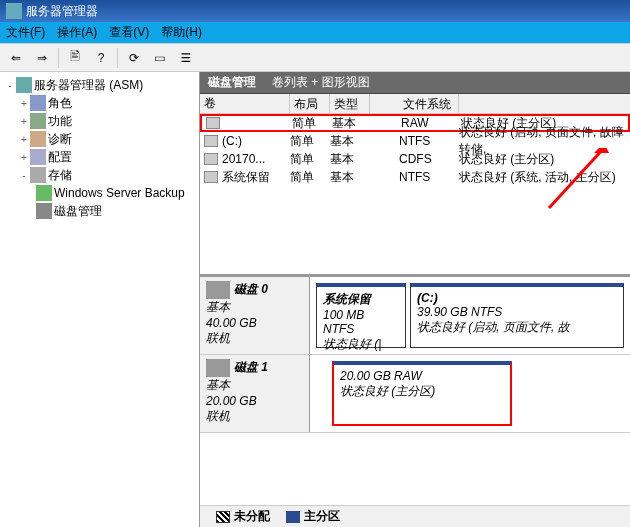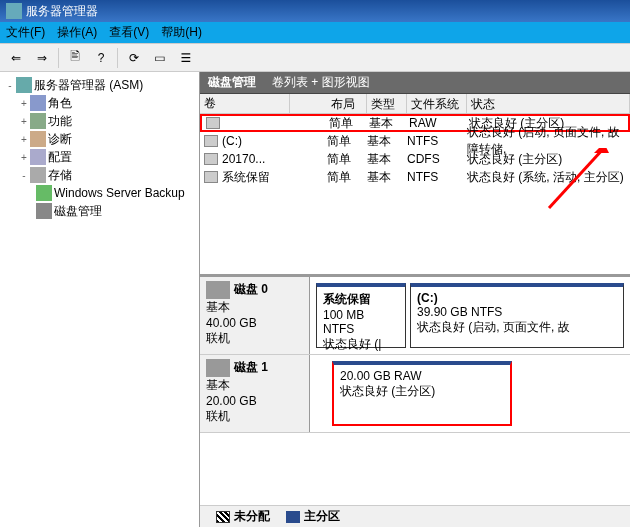--- a/index.html
+++ b/index.html
@@ -28,28 +28,28 @@
 .ic-disk { background: #888; }
 .right { flex: 1; display: flex; flex-direction: column; background: #fff; }
 .right-header { background: #6a6a6a; color: #fff; height: 22px; display: flex; align-items: center; padding: 0 8px; gap: 16px; border-bottom: 1px solid #444; }
 .right-header strong { font-weight: bold; }
 .vol-table { flex: 0 0 auto; }
 .vol-head { display: flex; background: #f0f0f0; border-bottom: 1px solid #ccc; height: 20px; }
 .vol-head div { border-right: 1px solid #ccc; padding: 2px 4px; }
 .vol-row { display: flex; height: 18px; align-items: center; }
 .vol-row.highlight { border: 2px solid red; }
 .col-name { width: 90px; padding-left: 4px; display: flex; align-items: center; }
-.col-layout { width: 40px; margin-left: 37px; }
+.col-layout { width: 40px; }
 .col-type { width: 40px; }
-.col-fs { width: 60px; }
+.col-fs { width: 60px; margin-left: 29px; }
 .col-status { flex: 1; }
 .vol-icon { width: 14px; height: 12px; background: #ccc; border: 1px solid #888; margin-right: 4px; display: inline-block; }
 .vol-area { height: 160px; overflow: hidden; position: relative; }
 .arrow { position: absolute; right: 16px; top: 34px; width: 70px; height: 70px; pointer-events: none; }
-.disk-panel { border-top: 3px solid #999; flex: 1; overflow: hidden; }
+.disk-panel { border-top: 3px solid #999; flex: 1; overflow: hidden; font-style: italic; }
 .disk-row { display: flex; border-bottom: 1px solid #ccc; height: 78px; }
 .disk-label { width: 110px; background: #f0f0f0; padding: 4px 6px; border-right: 1px solid #999; }
 .disk-label .dicon { width: 24px; height: 18px; background: #999; display: inline-block; vertical-align: middle; margin-right: 4px; }
 .disk-parts { flex: 1; display: flex; padding: 6px; gap: 4px; }
 .part { border: 1px solid #333; padding: 4px 6px; font-size: 11px; }
 .part.blue { border-top: 4px solid #2a4b8d; }
 .part.red { border: 2px solid red; border-top: 4px solid #2a4b8d; margin-left: 16px; }
 .legend { background: #f0f0f0; height: 22px; display: flex; align-items: center; padding: 0 16px; gap: 16px; border-top: 1px solid #ccc; }
 .legend .sw { width: 14px; height: 12px; display: inline-block; margin-right: 4px; vertical-align: middle; }
 .sw.hatch { background: repeating-linear-gradient(45deg,#000,#000 2px,#fff 2px,#fff 4px); border:1px solid #333; }
@@ -129,21 +129,20 @@
       <strong>磁盘管理</strong>
       <span>卷列表 + 图形视图</span>
     </div>
 
     <div class="vol-table">
       <div class="vol-head">
         <div class="col-name">卷</div>
         <div class="col-layout">布局</div>
         <div class="col-type">类型</div>
         <div class="col-fs">文件系统</div>
-        <div class="col-status">状态</div>
       </div>
       <div class="vol-area">
         <div class="vol-row highlight">
           <div class="col-name">
               <span class="vol-icon"></span>
               <span></span>
             </div>
           <div class="col-layout">简单</div>
           <div class="col-type">基本</div>
           <div class="col-fs">RAW</div>

